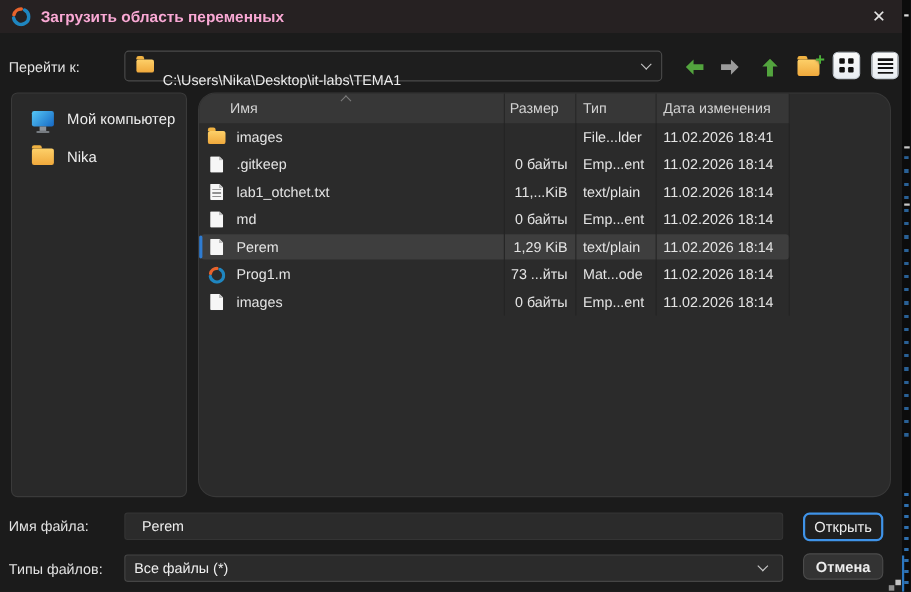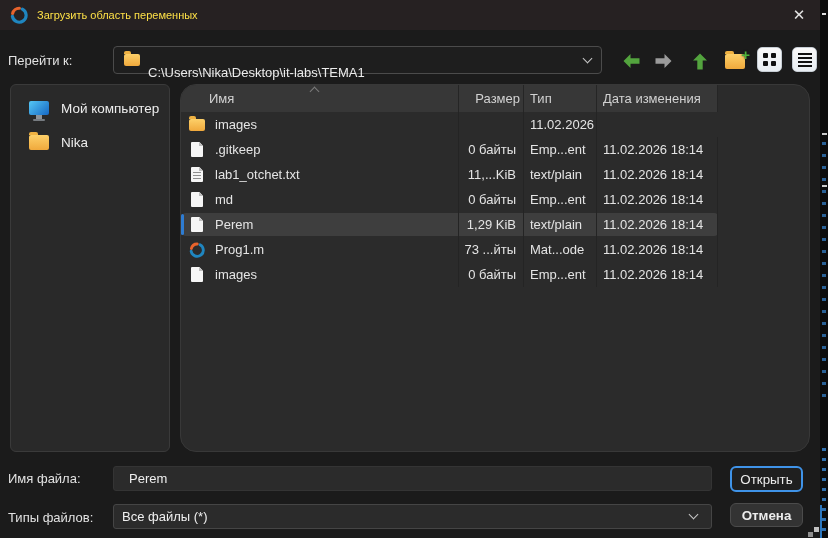--- a/index.html
+++ b/index.html
@@ -10,21 +10,21 @@
     font-family: "Liberation Sans", sans-serif;
     color: #e8e8e8;
     font-size: 13px;
   }
   
   .titlebar {
     position: absolute; left: 0; top: 0; width: 820px; height: 30px;
     background: #262122; display: flex; align-items: center; padding: 0 10px;
   }
   .titlebar .app-icon { width: 18px; height: 18px; margin-right: 9px; flex: 0 0 auto; }
-  .titlebar .title { font-size: 11px; color: #fde047; }
+  .titlebar .title { font-size: 14px; color: #f9a8d4; font-weight: bold; }
   .close-btn {
     position: absolute; right: 6px; top: 2px; width: 30px; height: 26px;
     display: flex; align-items: center; justify-content: center;
     color: #e4e4e4; font-size: 15px; cursor: default;
   }
   
   .toolbar-label { position: absolute; left: 8px; top: 53px; color: #e2e2e2; }
   .path-combo {
     position: absolute; left: 113px; top: 46px; width: 489px; height: 28px;
     background: #1e1e1e; border: 1px solid #4b4b4b; border-radius: 4px;
@@ -81,21 +81,21 @@
   .side-item .lbl { color: #ededed; font-size: 13.5px; }
   .filepanel {
     position: absolute; left: 180px; top: 84px; width: 630px; height: 368px;
     background: #2b2b2b; border: 1px solid #383838; border-radius: 16px; overflow: hidden;
   }
   .thead { display: grid; grid-template-columns: 278px 65px 73px 121px 1fr; height: 27px;
     position: relative; }
   .th { background: #373737; border-right: 1px solid #252525; display: flex; align-items: center;
     color: #d2d2d2; }
   .th.c-name { padding-left: 28px; }
-  .th.c-size { justify-content: flex-end; padding-right: 3px; text-align: right; }
+  .th.c-size { justify-content: flex-end; padding-right: 15px; text-align: right; }
   .th.c-type, .th.c-date { padding-left: 6px; }
   .th.filler { background: transparent; border-right: none; }
   .sort-up { position: absolute; left: 130px; top: 3px; width: 7px; height: 7px;
     border-left: 1.5px solid #7c7c7c; border-top: 1.5px solid #7c7c7c; transform: rotate(45deg); }
   .row { display: grid; grid-template-columns: 278px 65px 73px 121px 1fr; height: 25px;
     position: relative; }
   .row.selected::before { content:""; position: absolute; left: 1px; top: 1px; width: 536px;
     height: 23px; background: #3e3e3e; border-radius: 4px; }
   .row.selected::after { content:""; position: absolute; left: 0; top: 2px; width: 3px;
     height: 21px; background: #2e7cd2; border-radius: 2px; }
@@ -218,20 +218,21 @@
   <div id="tbody">
       <div class="row">
     <div class="cell c-name">
       <span class="row-icon folder-ic">
         <span class="folder folder-16 i-folder"></span>
 
       </span>
       <span class="txt">images</span>
     </div>
     <div class="cell c-size"></div>
+    <div class="cell c-type">File...lder</div>
     <div class="cell c-date">11.02.2026 18:41</div>
     <div class="cell filler"></div>
   </div>
       <div class="row">
     <div class="cell c-name">
       <span class="row-icon file">
 
         <span class="fi i-file"></span>
 
       </span>

